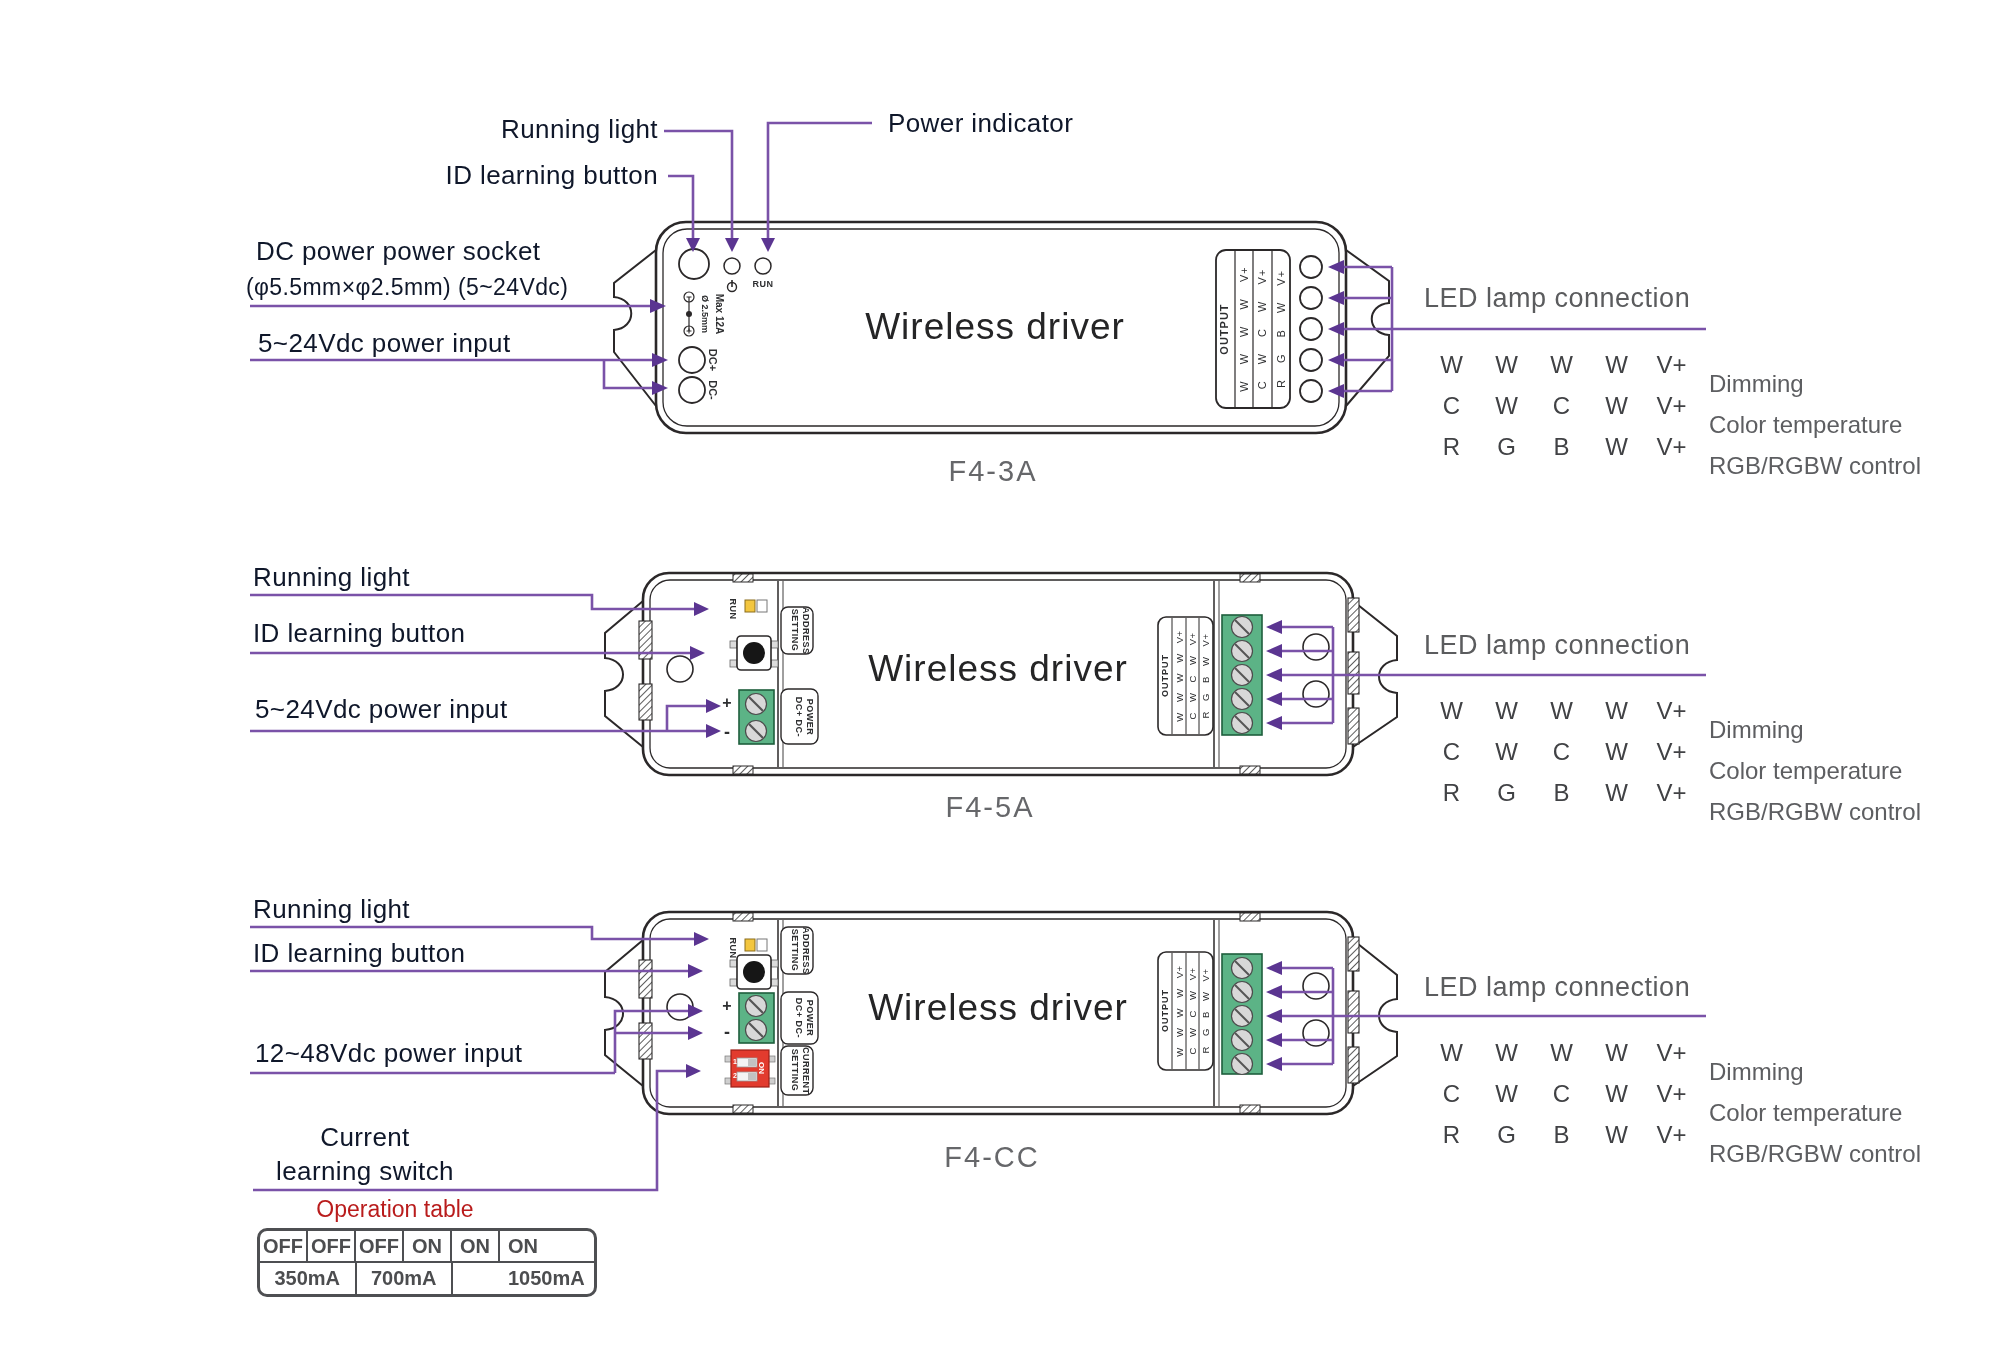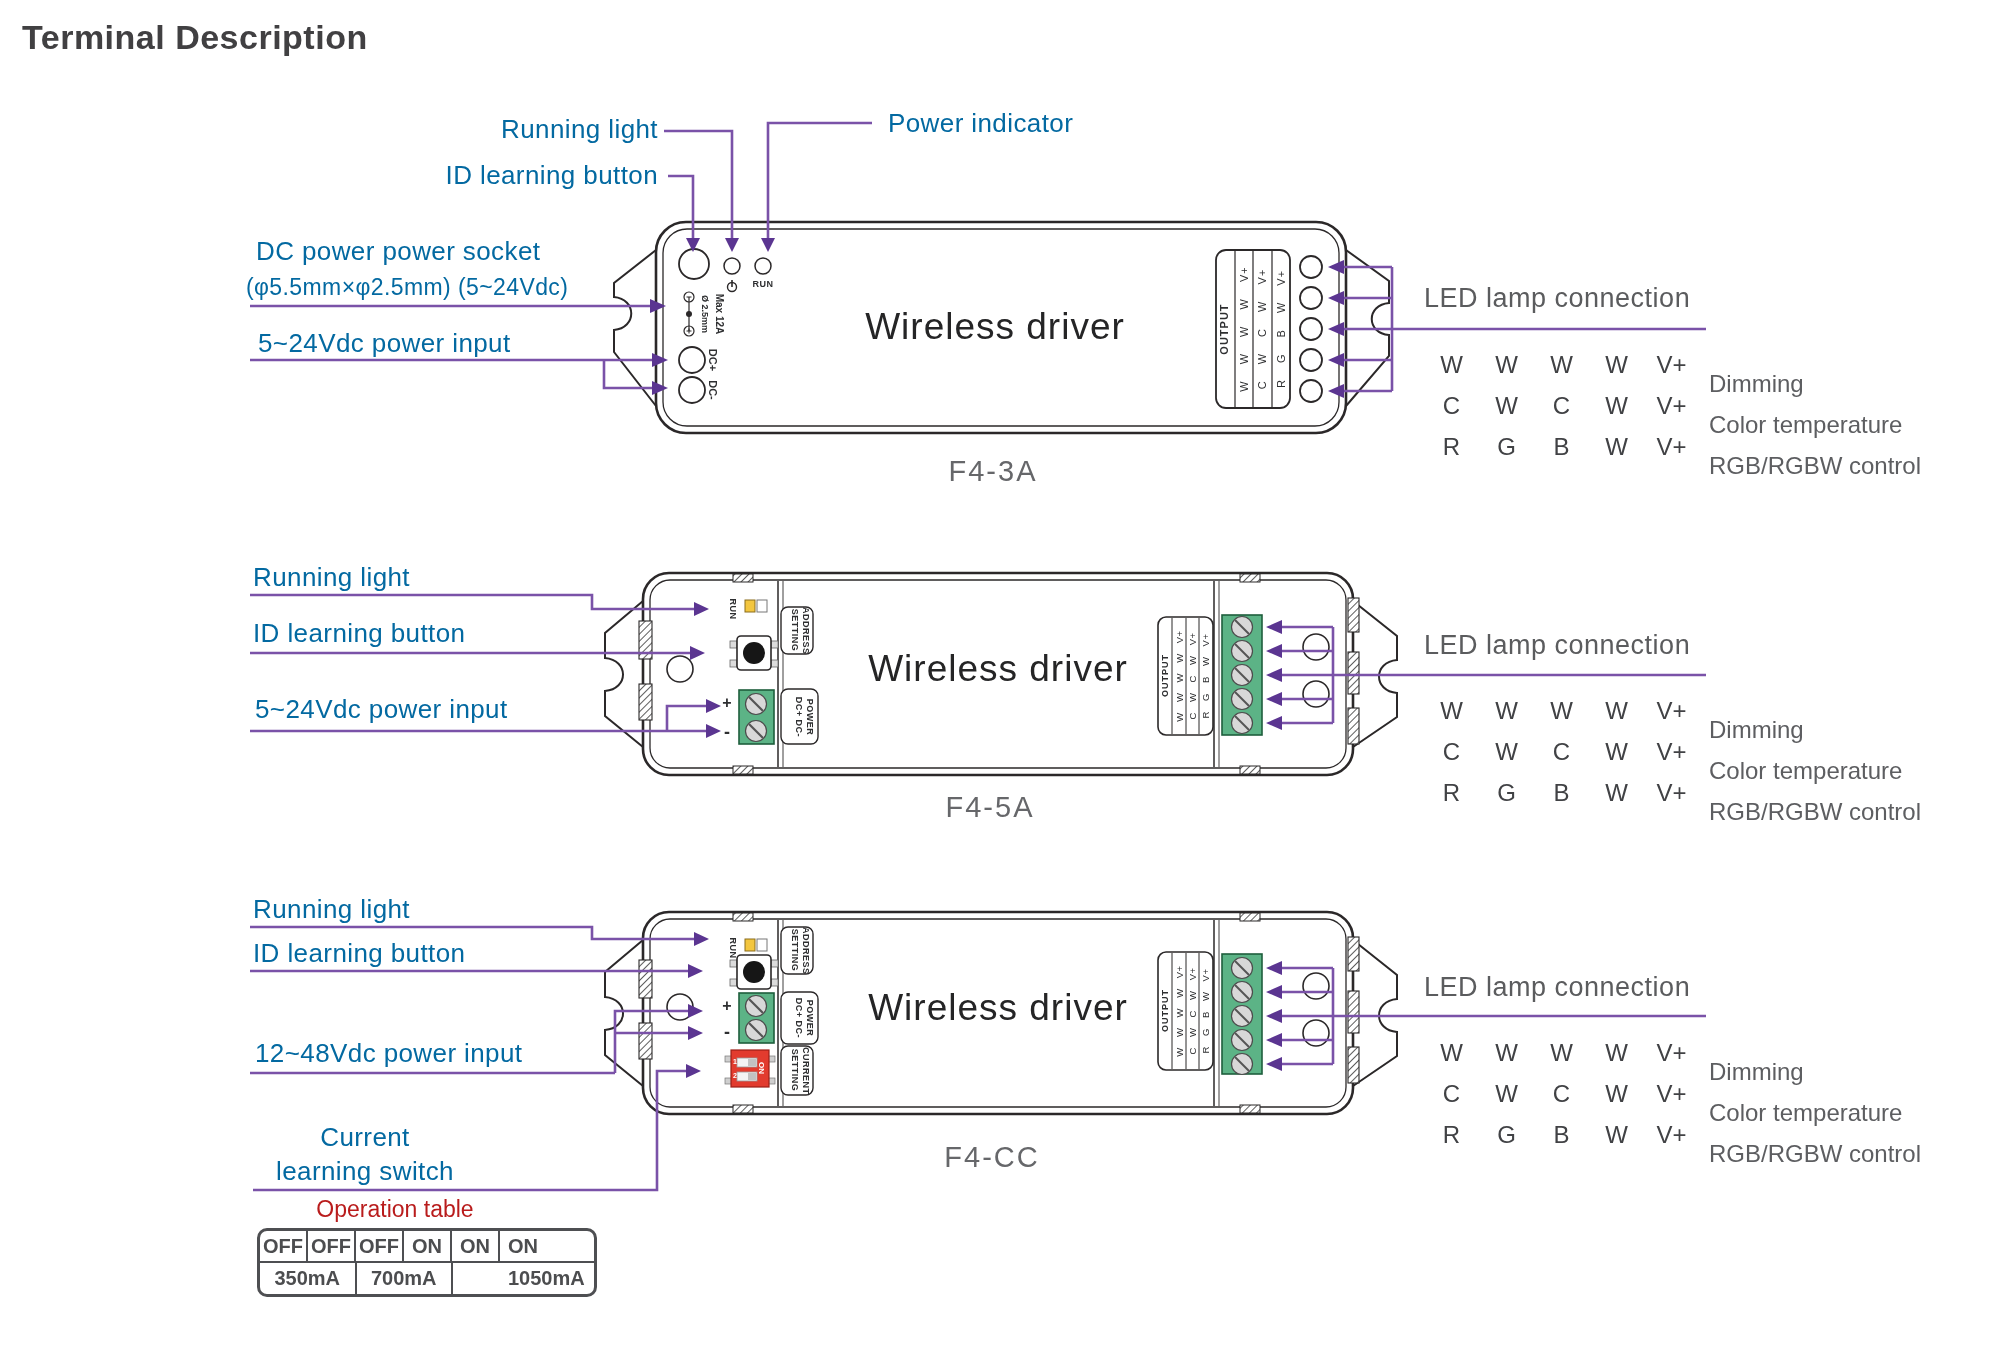--- a/index.html
+++ b/index.html
@@ -2,21 +2,21 @@
 <html><head>
 <meta charset="utf-8">
 <style>
   html,body{margin:0;padding:0;background:#fff;}
   #canvas{position:relative;width:2000px;height:1345px;background:#fff;overflow:hidden;
           font-family:"Liberation Sans", sans-serif;}
   svg{position:absolute;left:0;top:0;}
   .abs{position:absolute;white-space:nowrap;}
   .txt{color:#b91c1c;}
   .title{font-size:34px;font-weight:bold;color:#414042;letter-spacing:.5px;}
-  .co{font-size:26px;letter-spacing:.4px;color:#0369a1;}
+  .co{font-size:26px;letter-spacing:.4px;color:#0f172a;}
   .tr{text-align:right;}
   .tc{text-align:center;}
   .drv{font-size:37px;color:#252526;letter-spacing:1px;}
   .model{font-size:29px;color:#66676a;letter-spacing:2px;}
   .ledtitle{font-size:27px;color:#5b5c5e;letter-spacing:.5px;}
   .ledrow{display:flex;align-items:center;height:30px;}
   .pin{width:55px;text-align:center;font-size:24px;color:#414245;}
   .pdesc{margin-left:10px;font-size:24px;color:#5d5e61;margin-top:38px;}
   .rot90{transform:rotate(90deg);}
   .rotm90{transform:rotate(-90deg);}
@@ -289,21 +289,20 @@
     <polygon points="703,1033 688,1026 688,1040"></polygon>
     <polygon points="701,1071 686,1064 686,1078"></polygon>
     <polygon points="1266,968 1282,961 1282,975"></polygon>
     <polygon points="1266,992 1282,985 1282,999"></polygon>
     <polygon points="1266,1016 1282,1009 1282,1023"></polygon>
     <polygon points="1266,1040 1282,1033 1282,1047"></polygon>
     <polygon points="1266,1064 1282,1057 1282,1071"></polygon>
   </g>
 </svg>
 
-<div class="abs title" style="left:22px;top:18px;">Terminal Description</div>
 
 <div class="abs co tr" style="left:398px;top:114px;width:260px;">Running light</div>
 <div class="abs co" style="left:888px;top:108px;">Power indicator</div>
 <div class="abs co tr" style="left:388px;top:160px;width:270px;">ID learning button</div>
 <div class="abs co" style="left:256px;top:236px;">DC power power socket</div>
 <div class="abs co" style="left:246px;top:274px;font-size:23px;">(φ5.5mm×φ2.5mm) (5~24Vdc)</div>
 <div class="abs co" style="left:258px;top:328px;">5~24Vdc power input</div>
 <div class="abs drv tc" style="left:800px;top:306px;width:390px;">Wireless driver</div>
 <div class="abs model tc" style="left:893px;top:455px;width:200px;">F4-3A</div>
 

